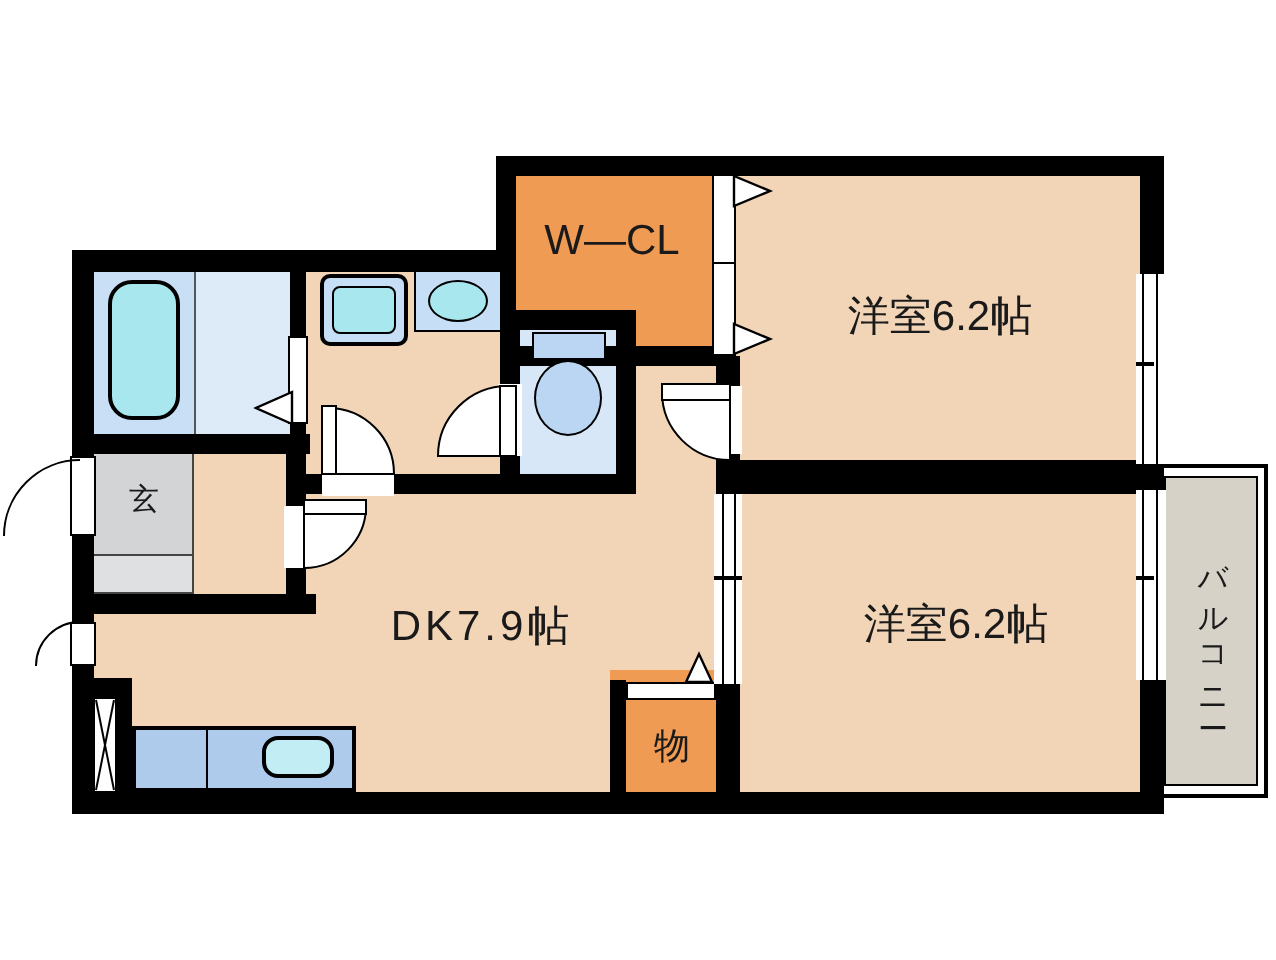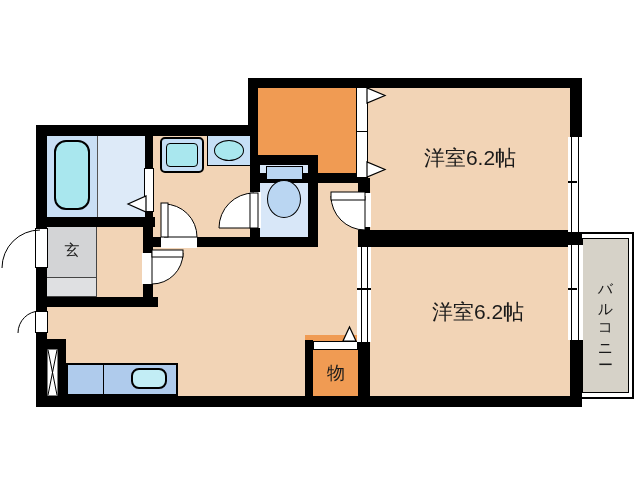--- a/index.html
+++ b/index.html
@@ -127,19 +127,21 @@
 
     <polygon points="146,196 146,212 128,204" fill="#fff" stroke="#000" stroke-width="1.2"></polygon>
 
     <polygon points="343,341 356,341 349.5,327" fill="#fff" stroke="#000" stroke-width="1.2"></polygon>
 
     <rect x="47" y="349" width="11" height="47" fill="#fff" stroke="#000" stroke-width="1"></rect>
     <line x1="48" y1="350" x2="57" y2="395" stroke="#000" stroke-width="1"></line>
     <line x1="57" y1="350" x2="48" y2="395" stroke="#000" stroke-width="1"></line>
   </svg>
 
+  <div class="lbl" style="left:306px;top:121px;font-size:21px;">W―CL</div>
   <div class="lbl" style="left:470px;top:158px;font-size:21px;">洋室6.2帖</div>
   <div class="lbl" style="left:478px;top:312px;font-size:21px;">洋室6.2帖</div>
+  <div class="lbl" style="left:241px;top:313px;font-size:21px;letter-spacing:2px;">DK7.9帖</div>
   <div class="lbl" style="left:336px;top:373px;font-size:18px;">物</div>
   <div class="lbl" style="left:72px;top:250px;font-size:15px;">玄</div>
   <div class="lbl" style="left:605px;top:316px;font-size:15px;writing-mode:vertical-rl;letter-spacing:4px;">バルコニー</div>
 
 </div>
 
 </body></html>

